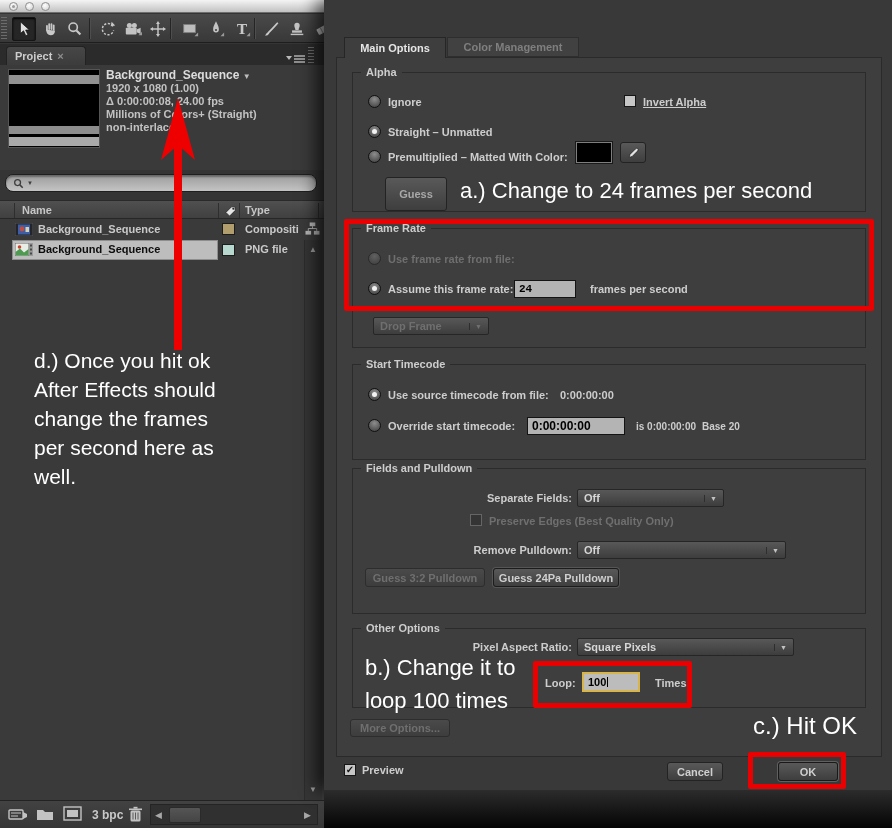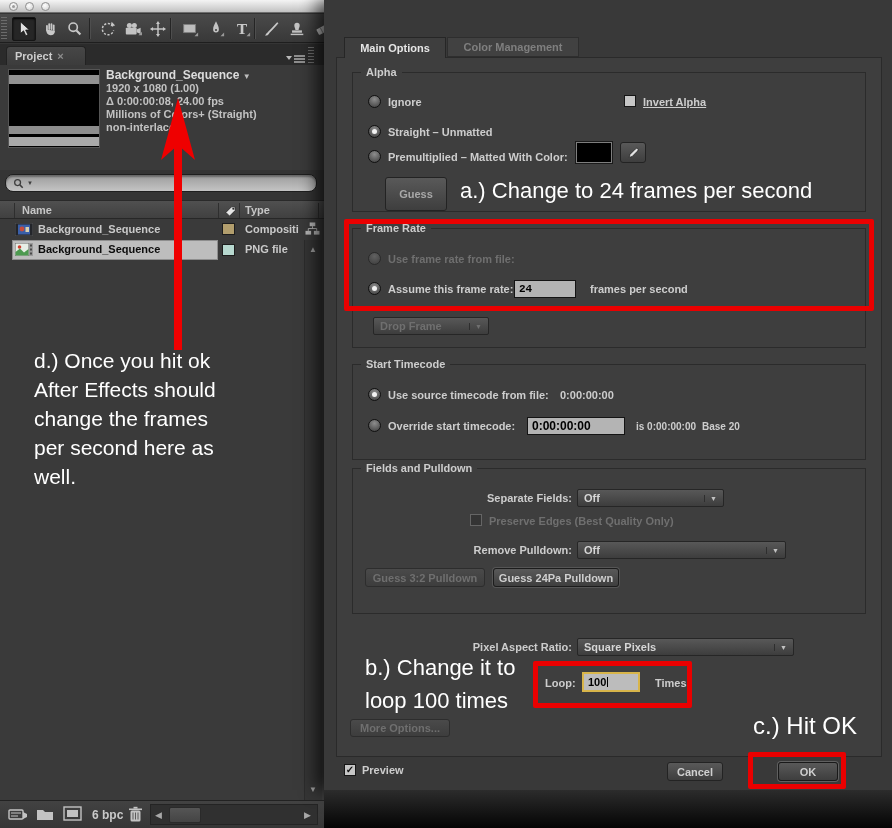--- a/index.html
+++ b/index.html
@@ -278,21 +278,21 @@
           <line x1="3" y1="9" x2="10" y2="9" stroke="#c3c3c3"></line>
           <path d="M15 5 l4 2 v3 l-4 2" fill="#c3c3c3"></path>
         </svg>
       <svg class="abs" style="left:36px;top:6px;" width="18" height="14" viewBox="0 0 18 14">
           <path d="M1 3 h6 l2 2 h8 v8 H1 Z" fill="#c3c3c3"></path>
         </svg>
       <svg class="abs" style="left:63px;top:5px;" width="19" height="15" viewBox="0 0 19 15">
           <rect x="1" y="1" width="17" height="13" fill="none" stroke="#c3c3c3" stroke-width="1.4"></rect>
           <rect x="4" y="4" width="11" height="7" fill="#c3c3c3"></rect>
         </svg>
-      <span class="abs lbl" style="left:92px;top:7px;font-size:12px;color:#c9c9c9;">6 bpc</span>
+      <span class="abs lbl" style="left:92px;top:7px;font-size:12px;color:#c9c9c9;">3 bpc</span>
       <svg class="abs" style="left:128px;top:5px;" width="15" height="17" viewBox="0 0 15 17">
           <rect x="2.5" y="4.5" width="10" height="11" rx="1.5" fill="#c3c3c3"></rect>
           <rect x="1" y="2.5" width="13" height="1.6" fill="#c3c3c3"></rect>
           <rect x="5.5" y="0.8" width="4" height="1.8" fill="#c3c3c3"></rect>
           <g stroke="#5a5a5a">
             <line x1="5" y1="6.5" x2="5" y2="13.5"></line>
             <line x1="7.5" y1="6.5" x2="7.5" y2="13.5"></line>
             <line x1="10" y1="6.5" x2="10" y2="13.5"></line>
           </g>
         </svg>
@@ -380,20 +380,23 @@
       <span>Off</span>
       <span class="dda">▼</span>
     </div>
     <div class="btn bdim" style="left:41px;top:568px;width:120px;height:19px;">
         <span>Guess 3:2 Pulldown</span>
       </div>
     <div class="btn" style="left:169px;top:568px;width:126px;height:19px;border-color:#1c1c1c;box-shadow:0 0 0 1px #555;">
         <span>Guess 24Pa Pulldown</span>
       </div>
 
+    <div class="grp" style="left:28px;top:628px;width:514px;height:80px;">
+      <span class="grp-t">Other Options</span>
+    </div>
     <span class="abs lbl" style="left:120px;top:641px;width:128px;text-align:right;">Pixel Aspect Ratio:</span>
     <div class="dd" style="left:253px;top:638px;width:217px;height:18px;">
       <span>Square Pixels</span>
       <span class="dda">▼</span>
     </div>
     <div class="abs ann" style="left:41px;top:655px;font-size:22px;z-index:30;">
       <div>b.) Change it to</div>
       <div style="margin-top:7px;">loop 100 times</div>
     </div>
     <div class="redbox" style="left:209px;top:661px;width:159px;height:47px;"></div>

